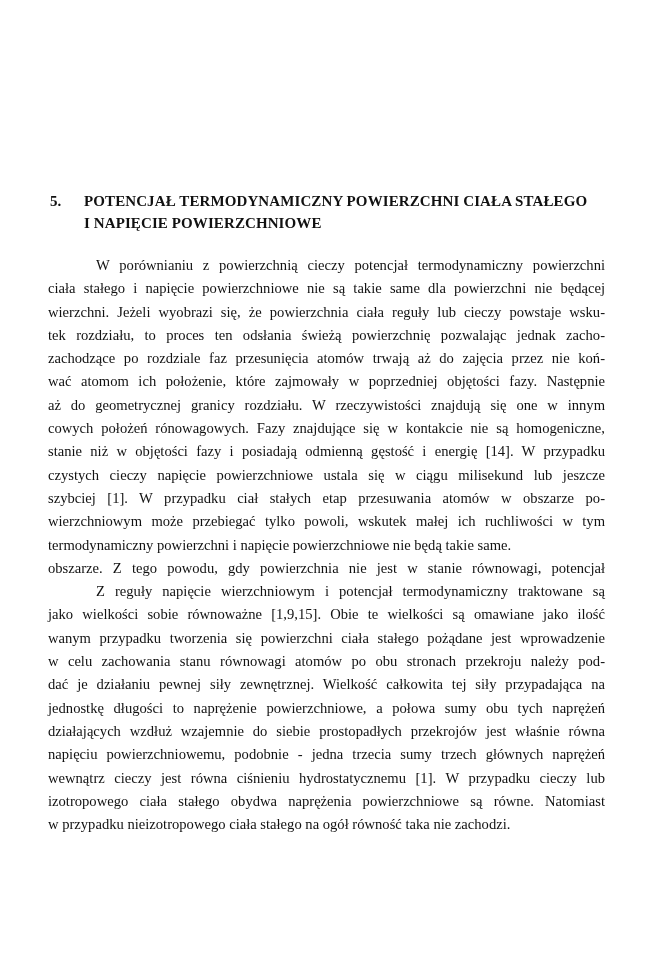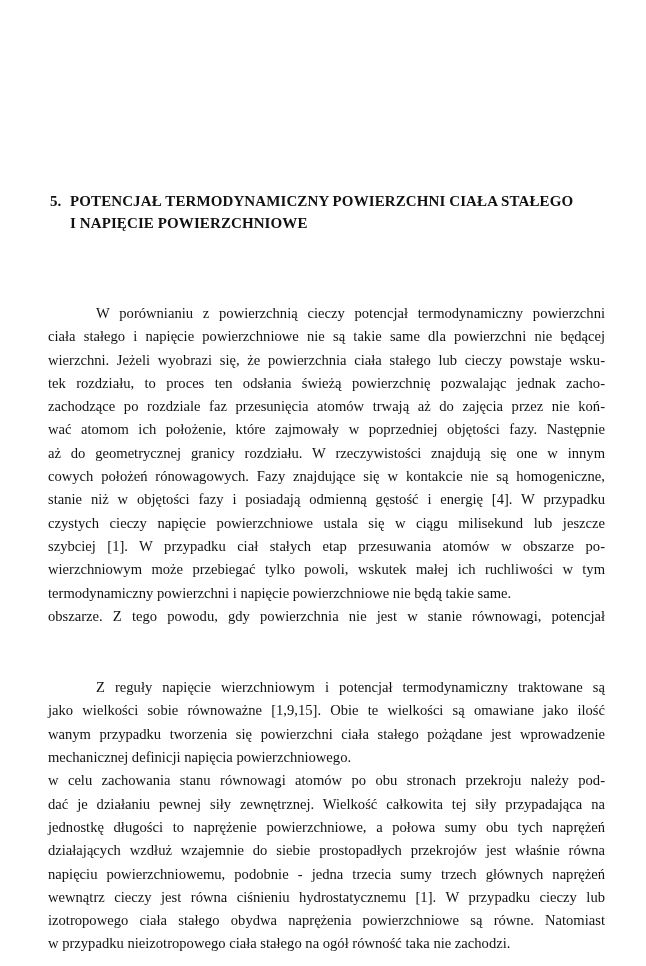--- a/index.html
+++ b/index.html
@@ -32,21 +32,21 @@
       line-height: 22px;
       letter-spacing: 0.1px;
     }
     .heading .num {
       position: absolute;
       left: 0;
       top: 0;
     }
     .heading .line {
       display: block;
-      margin-left: 20px;
+      margin-left: 34px;
       white-space: nowrap;
     }
     .body-text {
       position: absolute;
       left: 48px;
       top: 254px;
       width: 557px;
       font-size: 14.6px;
       line-height: 23.3px;
     }
@@ -55,58 +55,56 @@
       white-space: nowrap;
       text-align: justify;
       text-align-last: justify;
       height: 23.3px;
     }
     .body-text .ln.last {
       text-align-last: left;
     }
     .body-text .ln.indent {
       padding-left: 48px;
-      margin-top: 48px;
     }
   </style>
 </head>
 <body>
 
 <div class="page">
 
   <div class="heading">
     <span class="num">5.</span>
     <span class="line">POTENCJAŁ TERMODYNAMICZNY POWIERZCHNI CIAŁA STAŁEGO</span>
     <span class="line">I NAPIĘCIE POWIERZCHNIOWE</span>
   </div>
 
   <div class="body-text">
 
     <div>
       <span class="ln indent">W porównianiu z powierzchnią cieczy potencjał termodynamiczny powierzchni</span>
       <span class="ln">ciała stałego i napięcie powierzchniowe nie są takie same dla powierzchni nie będącej</span>
-      <span class="ln">wierzchni. Jeżeli wyobrazi się, że powierzchnia ciała stałego lub cieczy powstaje wsku-</span>
+      <span class="ln">wierzchni. Jeżeli wyobrazi się, że powierzchnia ciała reguły lub cieczy powstaje wsku-</span>
       <span class="ln">tek rozdziału, to proces ten odsłania świeżą powierzchnię pozwalając jednak zacho-</span>
       <span class="ln">zachodzące po rozdziale faz przesunięcia atomów trwają aż do zajęcia przez nie koń-</span>
       <span class="ln">wać atomom ich położenie, które zajmowały w poprzedniej objętości fazy. Następnie</span>
       <span class="ln">aż do geometrycznej granicy rozdziału. W rzeczywistości znajdują się one w innym</span>
       <span class="ln">cowych położeń rónowagowych. Fazy znajdujące się w kontakcie nie są homogeniczne,</span>
-      <span class="ln">stanie niż w objętości fazy i posiadają odmienną gęstość i energię [4]. W przypadku</span>
+      <span class="ln">stanie niż w objętości fazy i posiadają odmienną gęstość i energię [14]. W przypadku</span>
       <span class="ln">czystych cieczy napięcie powierzchniowe ustala się w ciągu milisekund lub jeszcze</span>
       <span class="ln">szybciej [1]. W przypadku ciał stałych etap przesuwania atomów w obszarze po-</span>
       <span class="ln">wierzchniowym może przebiegać tylko powoli, wskutek małej ich ruchliwości w tym</span>
       <span class="ln last">termodynamiczny powierzchni i napięcie powierzchniowe nie będą takie same.</span>
       <span class="ln">obszarze. Z tego powodu, gdy powierzchnia nie jest w stanie równowagi, potencjał</span>
     </div>
 
     <div>
       <span class="ln indent">Z reguły napięcie wierzchniowym i potencjał termodynamiczny traktowane są</span>
       <span class="ln">jako wielkości sobie równoważne [1,9,15]. Obie te wielkości są omawiane jako ilość</span>
       <span class="ln">wanym przypadku tworzenia się powierzchni ciała stałego pożądane jest wprowadzenie</span>
-      <span class="ln last">mechanicznej definicji napięcia powierzchniowego.</span>
     </div>
 
     <div>
       <span class="ln">w celu zachowania stanu równowagi atomów po obu stronach przekroju należy pod-</span>
       <span class="ln">dać je działaniu pewnej siły zewnętrznej. Wielkość całkowita tej siły przypadająca na</span>
       <span class="ln">jednostkę długości to naprężenie powierzchniowe, a połowa sumy obu tych naprężeń</span>
       <span class="ln">działających wzdłuż wzajemnie do siebie prostopadłych przekrojów jest właśnie równa</span>
       <span class="ln">napięciu powierzchniowemu, podobnie - jedna trzecia sumy trzech głównych naprężeń</span>
       <span class="ln">wewnątrz cieczy jest równa ciśnieniu hydrostatycznemu [1]. W przypadku cieczy lub</span>
       <span class="ln">izotropowego ciała stałego obydwa naprężenia powierzchniowe są równe. Natomiast</span>

